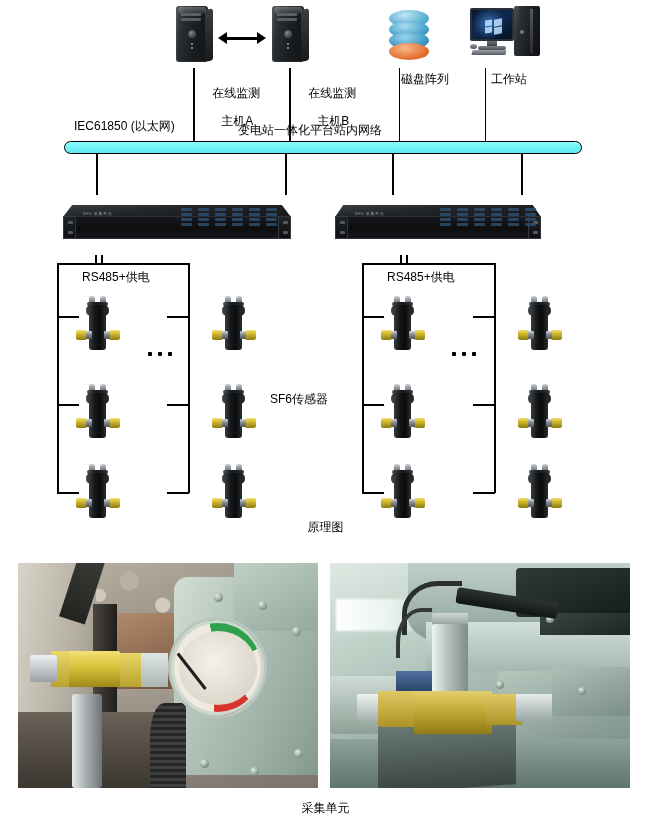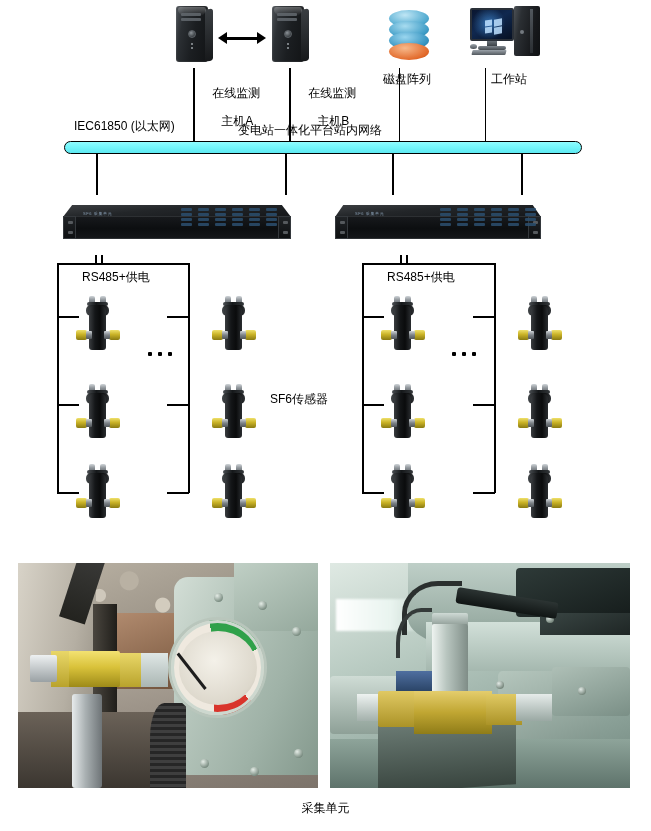--- a/index.html
+++ b/index.html
@@ -472,21 +472,21 @@
   <div class="lbl" style="left:199px; top:72px; width:72px;">
     <span>在线监测</span><br>
     <span style="display:inline-block; padding-left:9px;">主机A</span>
   </div>
 
   <div class="lbl" style="left:295px; top:72px; width:72px;">
     <span>在线监测</span><br>
     <span style="display:inline-block; padding-left:9px;">主机B</span>
   </div>
 
-  <div class="lbl" style="left:383px; top:72px;">磁盘阵列</div>
+  <div class="lbl" style="left:401px; top:72px;">磁盘阵列</div>
 
   <div class="lbl" style="left:491px; top:72px;">工作站</div>
 
   <div class="lbl" style="left:74px; top:119px;">IEC61850 (以太网)</div>
   <div class="lbl" style="left:238px; top:123px;">变电站一体化平台站内网络</div>
 
   <div class="bus" style="left:64px; top:141px; width:518px; height:13px;"></div>
 
   <div class="vline thick" style="left:96px;  top:154px; height:41px;"></div>
   <div class="vline thick" style="left:285px; top:154px; height:41px;"></div>
@@ -825,20 +825,21 @@
   </div>
 
   <div class="dots" style="left:452px; top:352px;">
     <i></i>
       <i></i>
       <i></i>
   </div>
 
   <div class="lbl" style="left:270px; top:392px;">SF6传感器</div>
 
+  <div class="caption" style="top:519px;">原理图</div>
 
   <div class="photo" style="left:18px; top:563px; width:300px; height:225px;">
     <div class="layer p1-sky"></div>
     <div class="layer p1-rubble"></div>
     <div class="layer p1-wallL"></div>
     <div class="layer p1-strap"></div>
     <div class="layer p1-brick"></div>
     <div class="layer p1-postdark"></div>
     <div class="layer p1-ground"></div>
     <div class="layer p1-gear"></div>

